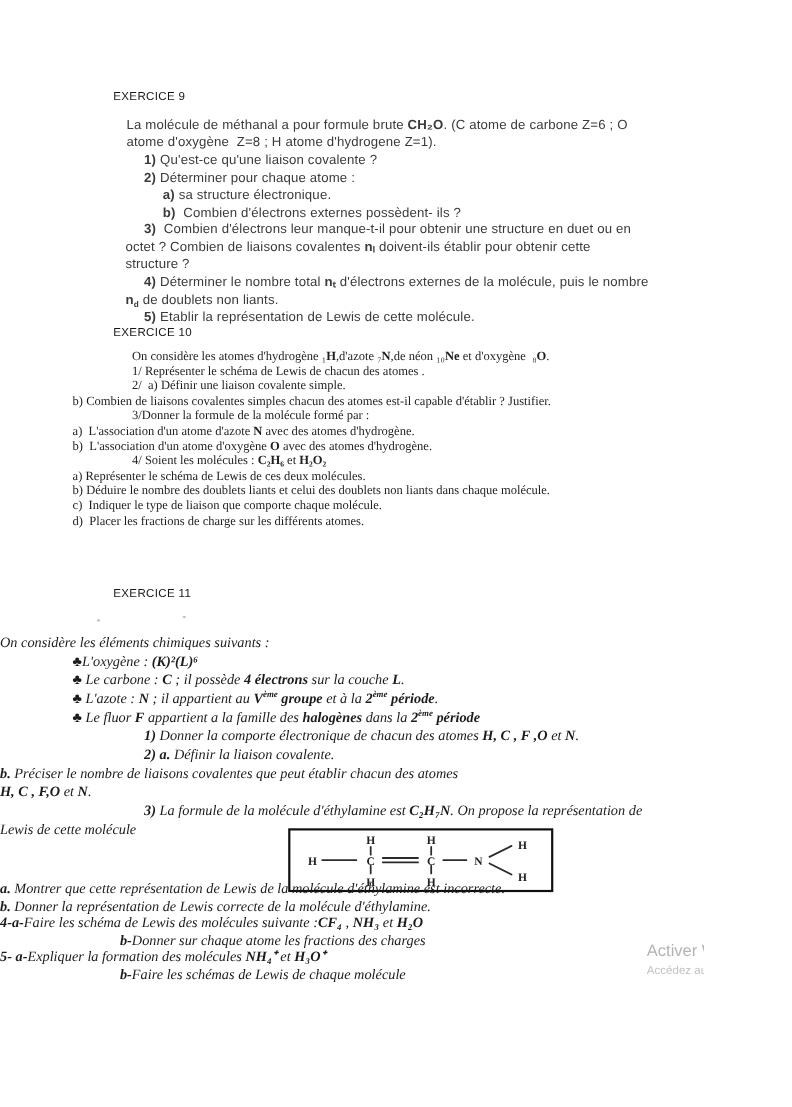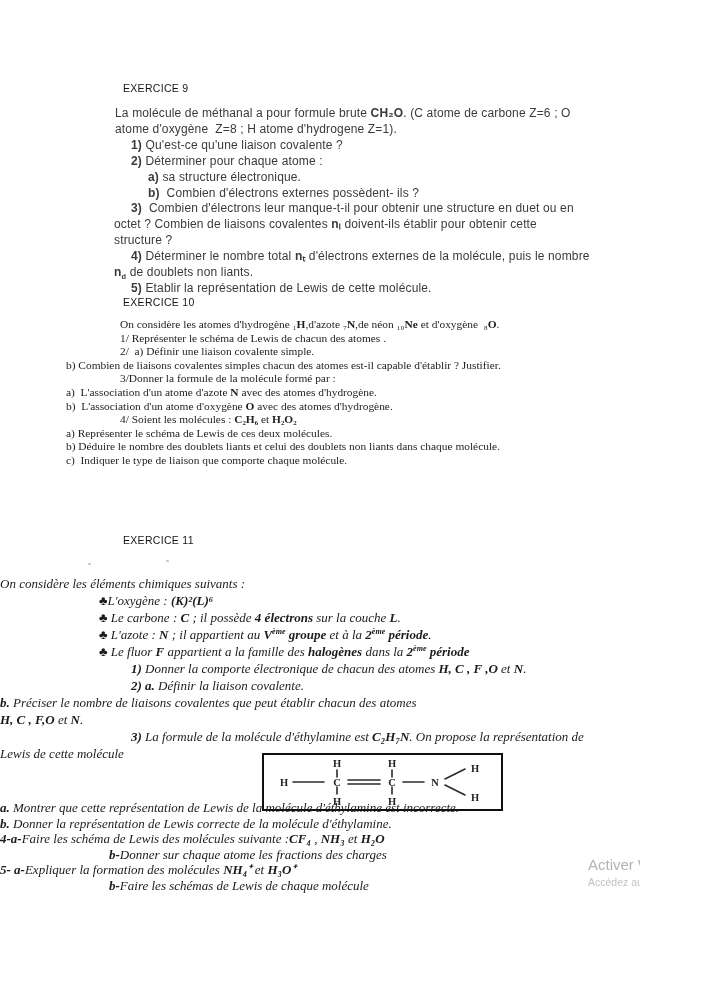--- a/index.html
+++ b/index.html
@@ -3,40 +3,40 @@
 <meta charset="utf-8">
 <style>
   html,body{margin:0;padding:0}
   body{
     width:720px;height:1006px;position:relative;overflow:hidden;
     background:#ffffff;
     font-family:"Liberation Sans",sans-serif;
   }
   .abs{position:absolute}
   .heading{
-    position:absolute;left:99px;
+    position:absolute;left:79px;
     font:500 10.5px/13px "Liberation Sans",sans-serif;
     color:#161616;letter-spacing:.3px;padding-left:24px;
   }
   .row{white-space:pre}
   .b{font-weight:bold}
   sub,sup{font-size:.62em;line-height:0}
 
   
   #ex9{left:0;top:106px;font:12px/15.9px "Liberation Sans",sans-serif;color:#3a3a3a;letter-spacing:.15px}
   .iA{margin-left:115px}.iB{margin-left:131px}.iC{margin-left:148px}.iD{margin-left:114px}
 
   
   #ex10{left:0;top:318px;font:11.4px/13.6px "Liberation Serif",serif;color:#1d1d1d}
   .jA{margin-left:120px}.jB{margin-left:66px}
 
   
   #ex11a{left:0;top:575px;font:italic 13px/17px "Liberation Serif",serif;color:#1b1b1b}
   #ex11b{left:0;top:800px;font:italic 13px/15.5px "Liberation Serif",serif;color:#1b1b1b}
-  .kA{}.kB{margin-left:99px}.kC{margin-left:131px}.kD{margin-left:109px}
+  .kA{}.kB{margin-left:66px}.kC{margin-left:131px}.kD{margin-left:109px}
 
   
   #molbox{
     left:262px;top:753px;width:237px;height:54px;
     border:2.5px solid #101010;background:#fff;
   }
   #molbox svg{display:block}
   .bond{stroke:#2b2b2b;stroke-width:1.6;stroke-linecap:round}
   .atom{font:bold 10.5px "Liberation Serif",serif;fill:#222;text-anchor:middle}
 
@@ -73,20 +73,21 @@
   <div class="row jA"><span>1/ Représenter le schéma de Lewis de chacun des atomes .</span></div>
   <div class="row jA"><span>2/  a) Définir une liaison covalente simple.</span></div>
   <div class="row jB"><span>b) Combien de liaisons covalentes simples chacun des atomes est-il capable d'établir ? Justifier.</span></div>
   <div class="row jA"><span>3/Donner la formule de la molécule formé par :</span></div>
   <div class="row jB"><span>a)  L'association d'un atome d'azote </span><span class="b">N</span><span> avec des atomes d'hydrogène.</span></div>
   <div class="row jB"><span>b)  L'association d'un atome d'oxygène </span><span class="b">O</span><span> avec des atomes d'hydrogène.</span></div>
   <div class="row jA"><span>4/ Soient les molécules : </span><span class="b">C₂H₆</span><span> et </span><span class="b">H₂O₂</span></div>
   <div class="row jB"><span>a) Représenter le schéma de Lewis de ces deux molécules.</span></div>
   <div class="row jB"><span>b) Déduire le nombre des doublets liants et celui des doublets non liants dans chaque molécule.</span></div>
   <div class="row jB"><span>c)  Indiquer le type de liaison que comporte chaque molécule.</span></div>
+  <div class="row jB"><span>d)  Placer les fractions de charge sur les différents atomes.</span></div>
 </div>
 
 <div class="heading" style="top:534px">EXERCICE 11</div>
 <div class="dot" style="left:88px;top:563px"></div>
 <div class="dot" style="left:166px;top:560px"></div>
 
 <div class="abs" id="ex11a">
   <div class="row kA"><span>On considère les éléments chimiques suivants :</span></div>
   <div class="row kB"><span class="b">♣</span><span>L'oxygène : </span><span class="b">(K)²(L)⁶</span></div>
   <div class="row kB"><span class="b">♣ </span><span>Le carbone : </span><span class="b">C</span><span> ; il possède </span><span class="b">4 électrons</span><span> sur la couche </span><span class="b">L</span><span>.</span></div>

